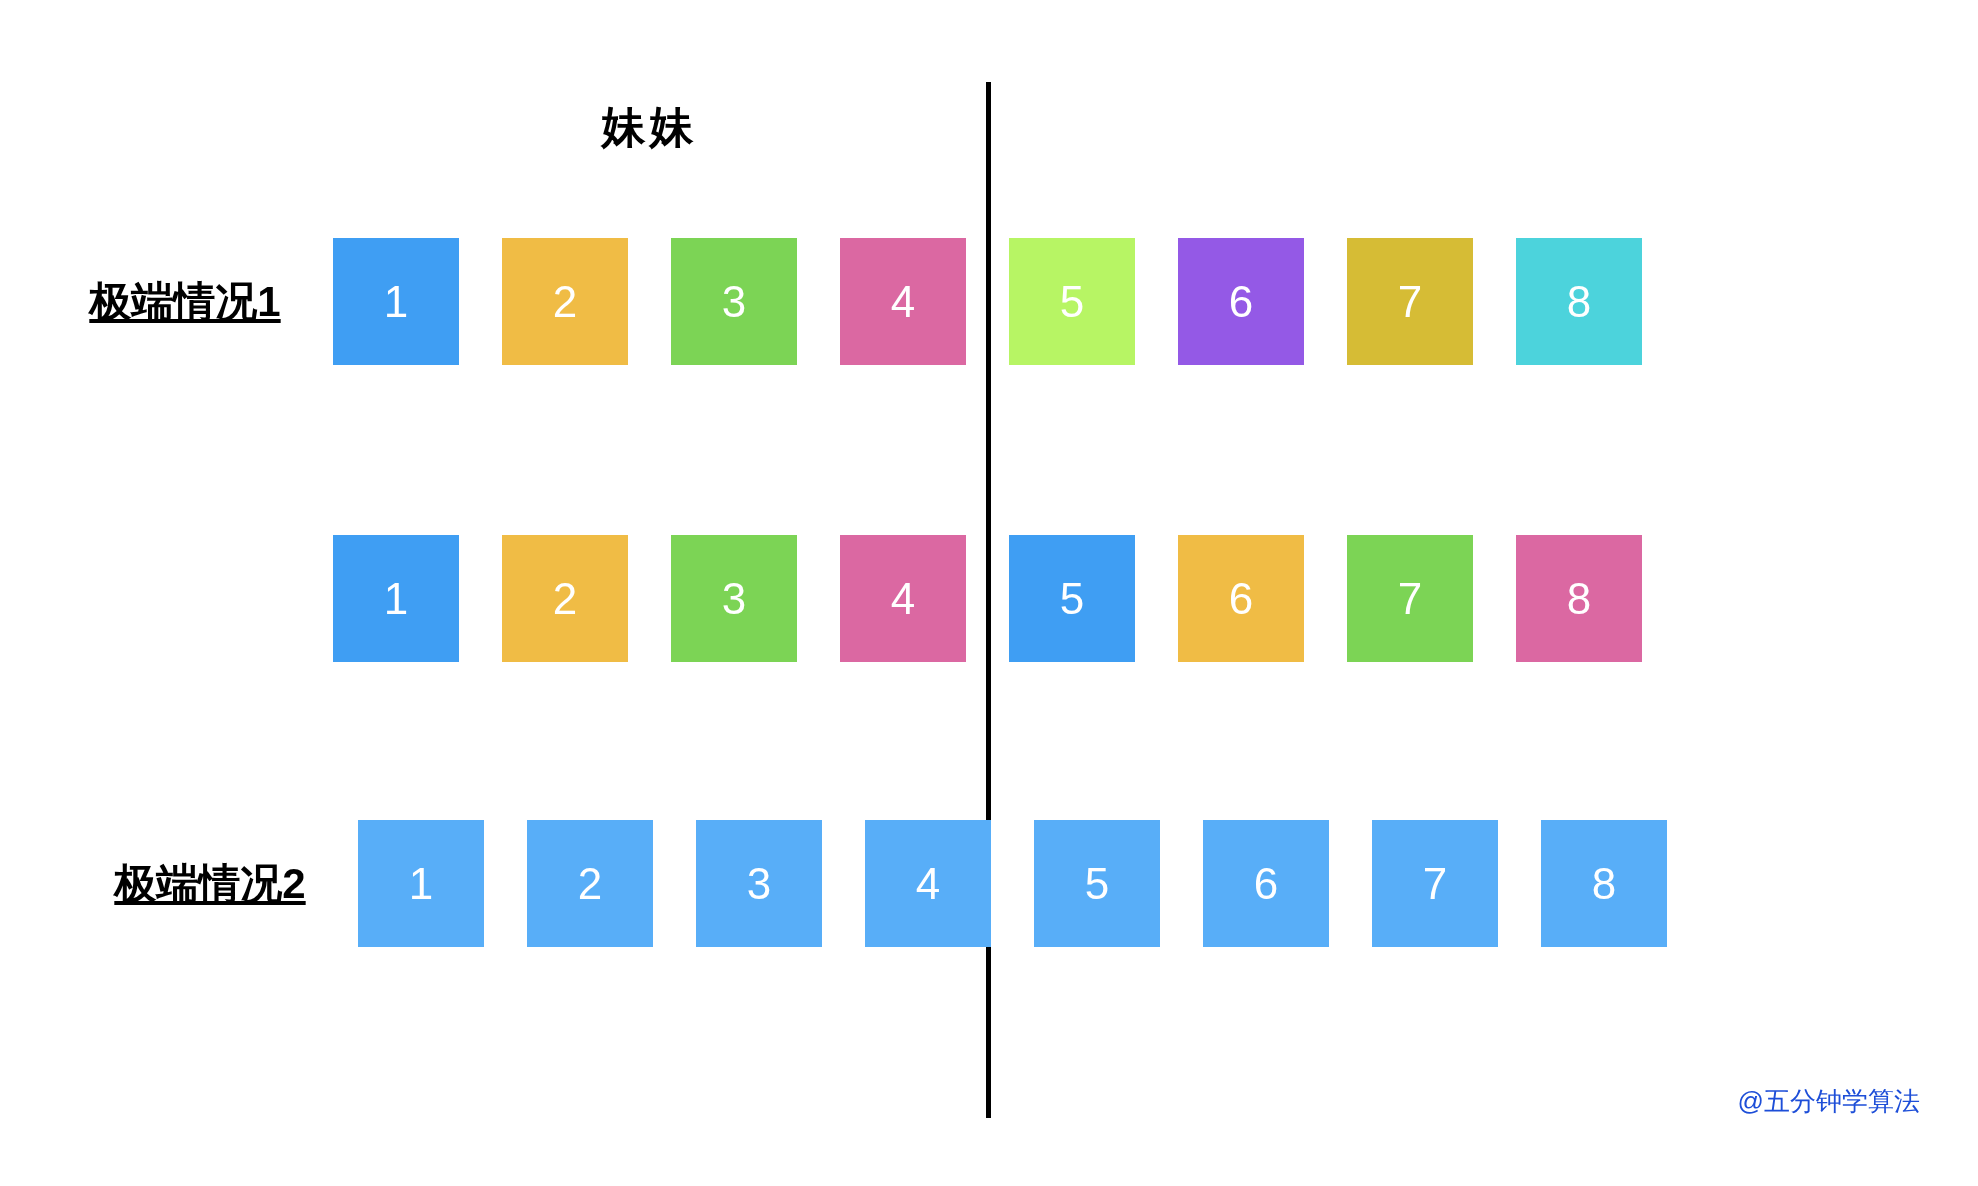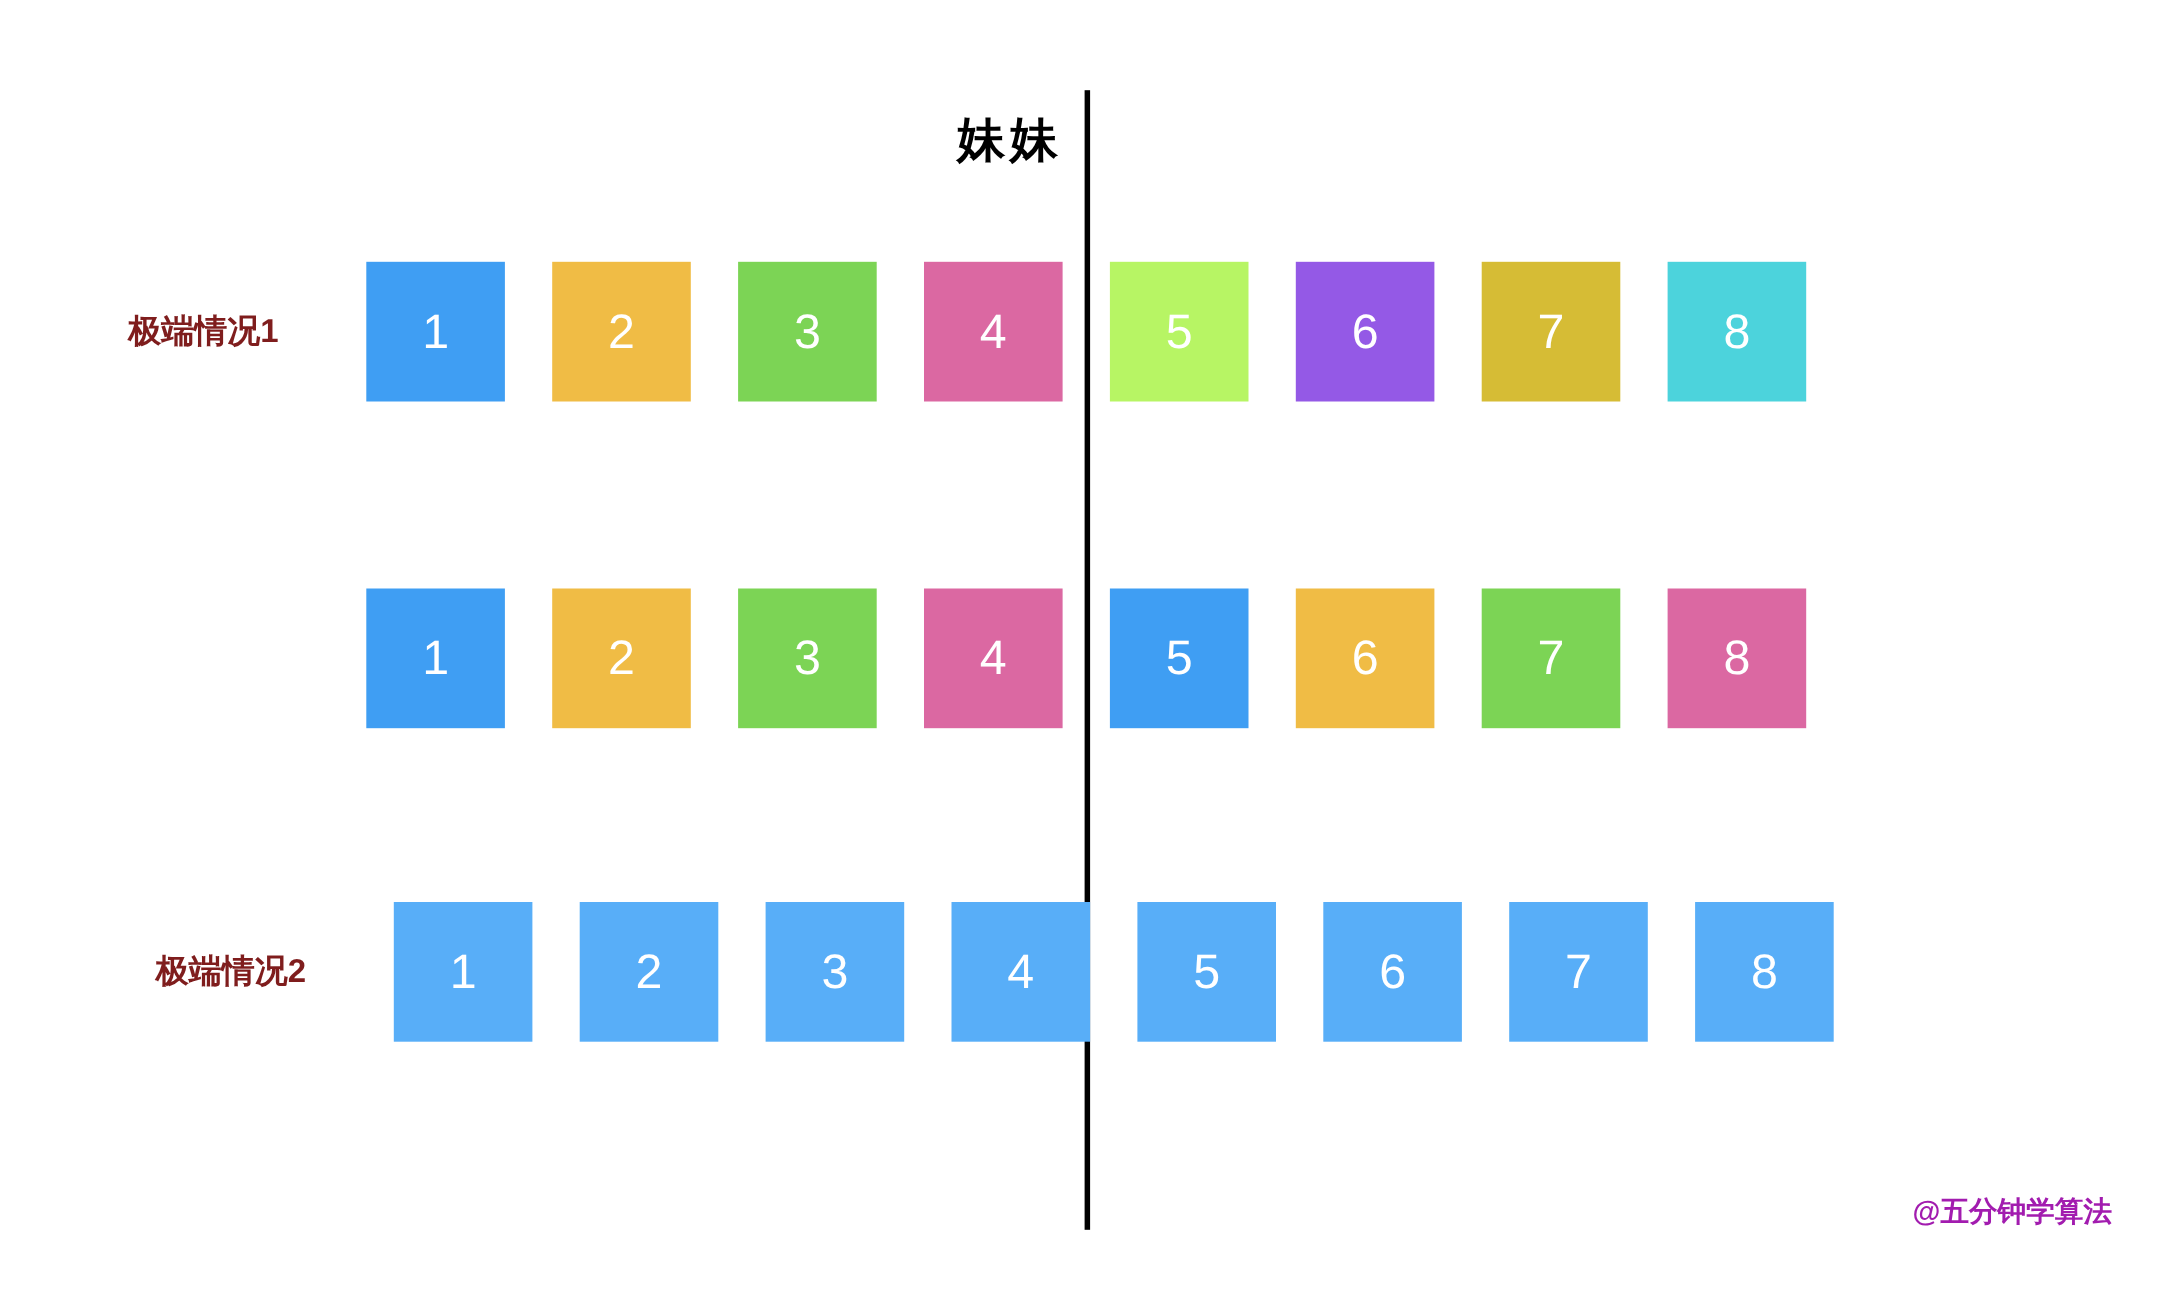--- a/index.html
+++ b/index.html
@@ -12,21 +12,21 @@
     position: relative;
     width: 1978px;
     height: 1186px;
     background: #ffffff;
     overflow: hidden;
   }
   .group-header {
     position: absolute;
     top: 98px;
     width: 633px;
-    text-align: right;
+    text-align: center;
     font-size: 44px;
     font-weight: 700;
     color: #000000;
     letter-spacing: 4px;
   }
   .group-header.left  { left: 333px; }
   .group-header.right { left: 1009px; }
   .divider {
     position: absolute;
     left: 986px;
@@ -43,24 +43,25 @@
   }
   .row-label {
     position: absolute;
     left: 45px;
     top: 0;
     width: 280px;
     height: 127px;
     display: flex;
     align-items: center;
     justify-content: center;
-    font-size: 30px;
+    font-size: 42px;
     font-weight: 700;
-    color: #7f1d1d;
+    color: #000000;
     white-space: nowrap;
+    text-decoration: underline;
   }
   .cells {
     position: absolute;
     left: 333px;
     top: 0;
     display: flex;
     gap: 43px;
   }
   .number-cell {
     width: 126px;
@@ -70,22 +71,22 @@
     justify-content: center;
     color: #ffffff;
     font-size: 44px;
     font-weight: 400;
   }
   .watermark {
     position: absolute;
     top: 1084px;
     right: 58px;
     font-size: 26px;
-    font-weight: 700;
-    color: #a21caf;
+    font-weight: 400;
+    color: #1d4ed8;
     white-space: nowrap;
   }
 </style>
 </head>
 <body>
 
 <div class="canvas">
   <div class="group-header left">妹妹</div>
   <div class="divider"></div>
   <div id="rows-root">

